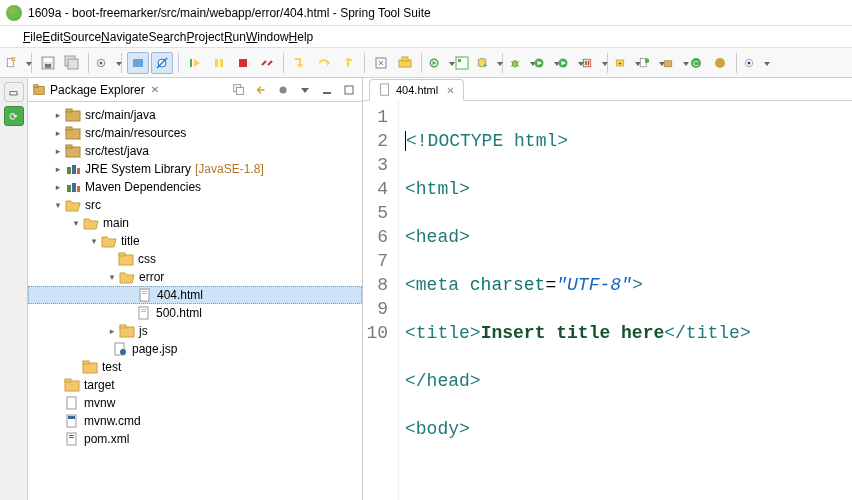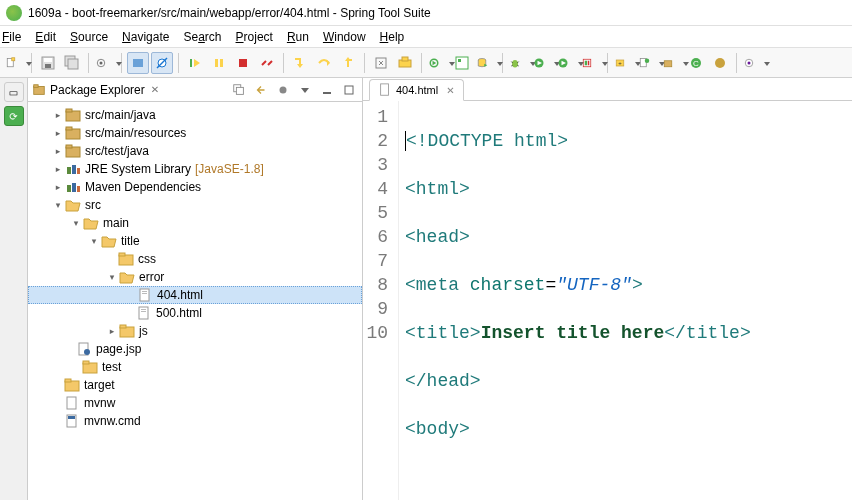--- a/index.html
+++ b/index.html
@@ -1,19 +1,19 @@
 <!DOCTYPE html>
 <html><head>
 <meta charset="utf-8">
 <style>
 * { box-sizing: border-box; margin: 0; padding: 0; }
 body { font-family: "Segoe UI", Tahoma, sans-serif; font-size: 12px; background: #fff; width: 852px; height: 500px; overflow: hidden; }
 .titlebar { height: 26px; background: #fff; display: flex; align-items: center; padding: 0 6px; border-bottom: 1px solid #e0e0e0; }
 .titlebar .icon { width: 16px; height: 16px; margin-right: 6px; background: radial-gradient(circle at 40% 40%, #8bc34a, #4caf50); border-radius: 50%; }
-.menubar { height: 22px; display: flex; align-items: center; padding: 0 2px; gap: 14px; border-bottom: 1px solid #e0e0e0; }
+.menubar { height: 22px; display: flex; align-items: center; padding: 0 23px; border-bottom: 1px solid #e0e0e0; }
 .menubar span { cursor: default; }
 .menubar .ul { text-decoration: underline; }
 .toolbar { height: 30px; display: flex; align-items: center; padding: 2px 4px; gap: 2px; border-bottom: 1px solid #d0d0d0; background: #f8f8f8; }
 .tb-btn { width: 22px; height: 22px; display: flex; align-items: center; justify-content: center; border: 1px solid transparent; border-radius: 2px; position: relative; }
 .tb-btn.active { border-color: #9db8d8; background: #d8e6f5; }
 .tb-btn svg { width: 16px; height: 16px; }
 .tb-sep { width: 1px; height: 20px; background: #ccc; margin: 0 3px; }
 .dd { width: 0; height: 0; border-left: 3px solid transparent; border-right: 3px solid transparent; border-top: 4px solid #666; position: absolute; right: -7px; top: 9px; }
 .main { display: flex; height: calc(100% - 78px); }
 .leftbar { width: 28px; background: #f0f0f0; border-right: 1px solid #ccc; display: flex; flex-direction: column; align-items: center; padding-top: 4px; gap: 4px; }
@@ -435,21 +435,21 @@
       <div class="tree-row" style="padding-left:78px">
           <span class="twisty">▸</span>
           <span class="node-icon">
             <svg width="16" height="14" viewBox="0 0 16 14">
               <rect x="1" y="3" width="14" height="10" class="folder-svg"></rect>
               <rect x="1" y="1" width="6" height="3" class="folder-svg"></rect>
             </svg>
           </span>
           <span>js</span>
         </div>
-      <div class="tree-row" style="padding-left:48px">
+      <div class="tree-row" style="padding-left:84px">
           <span class="node-icon">
             <svg width="16" height="14" viewBox="0 0 16 14">
               <rect x="3" y="1" width="9" height="12" class="file-svg"></rect>
               <circle cx="11" cy="10" r="3" fill="#3c6aa0"></circle>
             </svg>
           </span>
           <span>page.jsp</span>
         </div>
       <div class="tree-row" style="padding-left:54px">
           <span class="node-icon">
@@ -478,20 +478,30 @@
           <span>mvnw</span>
         </div>
       <div class="tree-row" style="padding-left:36px">
           <span class="node-icon">
             <svg width="16" height="14" viewBox="0 0 16 14">
               <rect x="3" y="1" width="9" height="12" class="file-svg"></rect>
               <rect x="4" y="2" width="7" height="3" fill="#3c6aa0"></rect>
             </svg>
           </span>
           <span>mvnw.cmd</span>
+        </div>
+      <div class="tree-row" style="padding-left:36px">
+          <span class="node-icon">
+            <svg width="16" height="14" viewBox="0 0 16 14">
+              <rect x="3" y="1" width="9" height="12" class="file-svg"></rect>
+              <rect x="5" y="3" width="5" height="1" fill="#3c6aa0"></rect>
+              <rect x="5" y="5" width="5" height="1" fill="#3c6aa0"></rect>
+            </svg>
+          </span>
+          <span>pom.xml</span>
         </div>
     </div>
   </div>
 
   <div class="editor">
     <div class="editor-tabs">
       <div class="editor-tab">
         <svg width="14" height="14" viewBox="0 0 16 16">
             <rect x="3" y="1" width="9" height="13" fill="#fff" stroke="#999"></rect>
           </svg>

